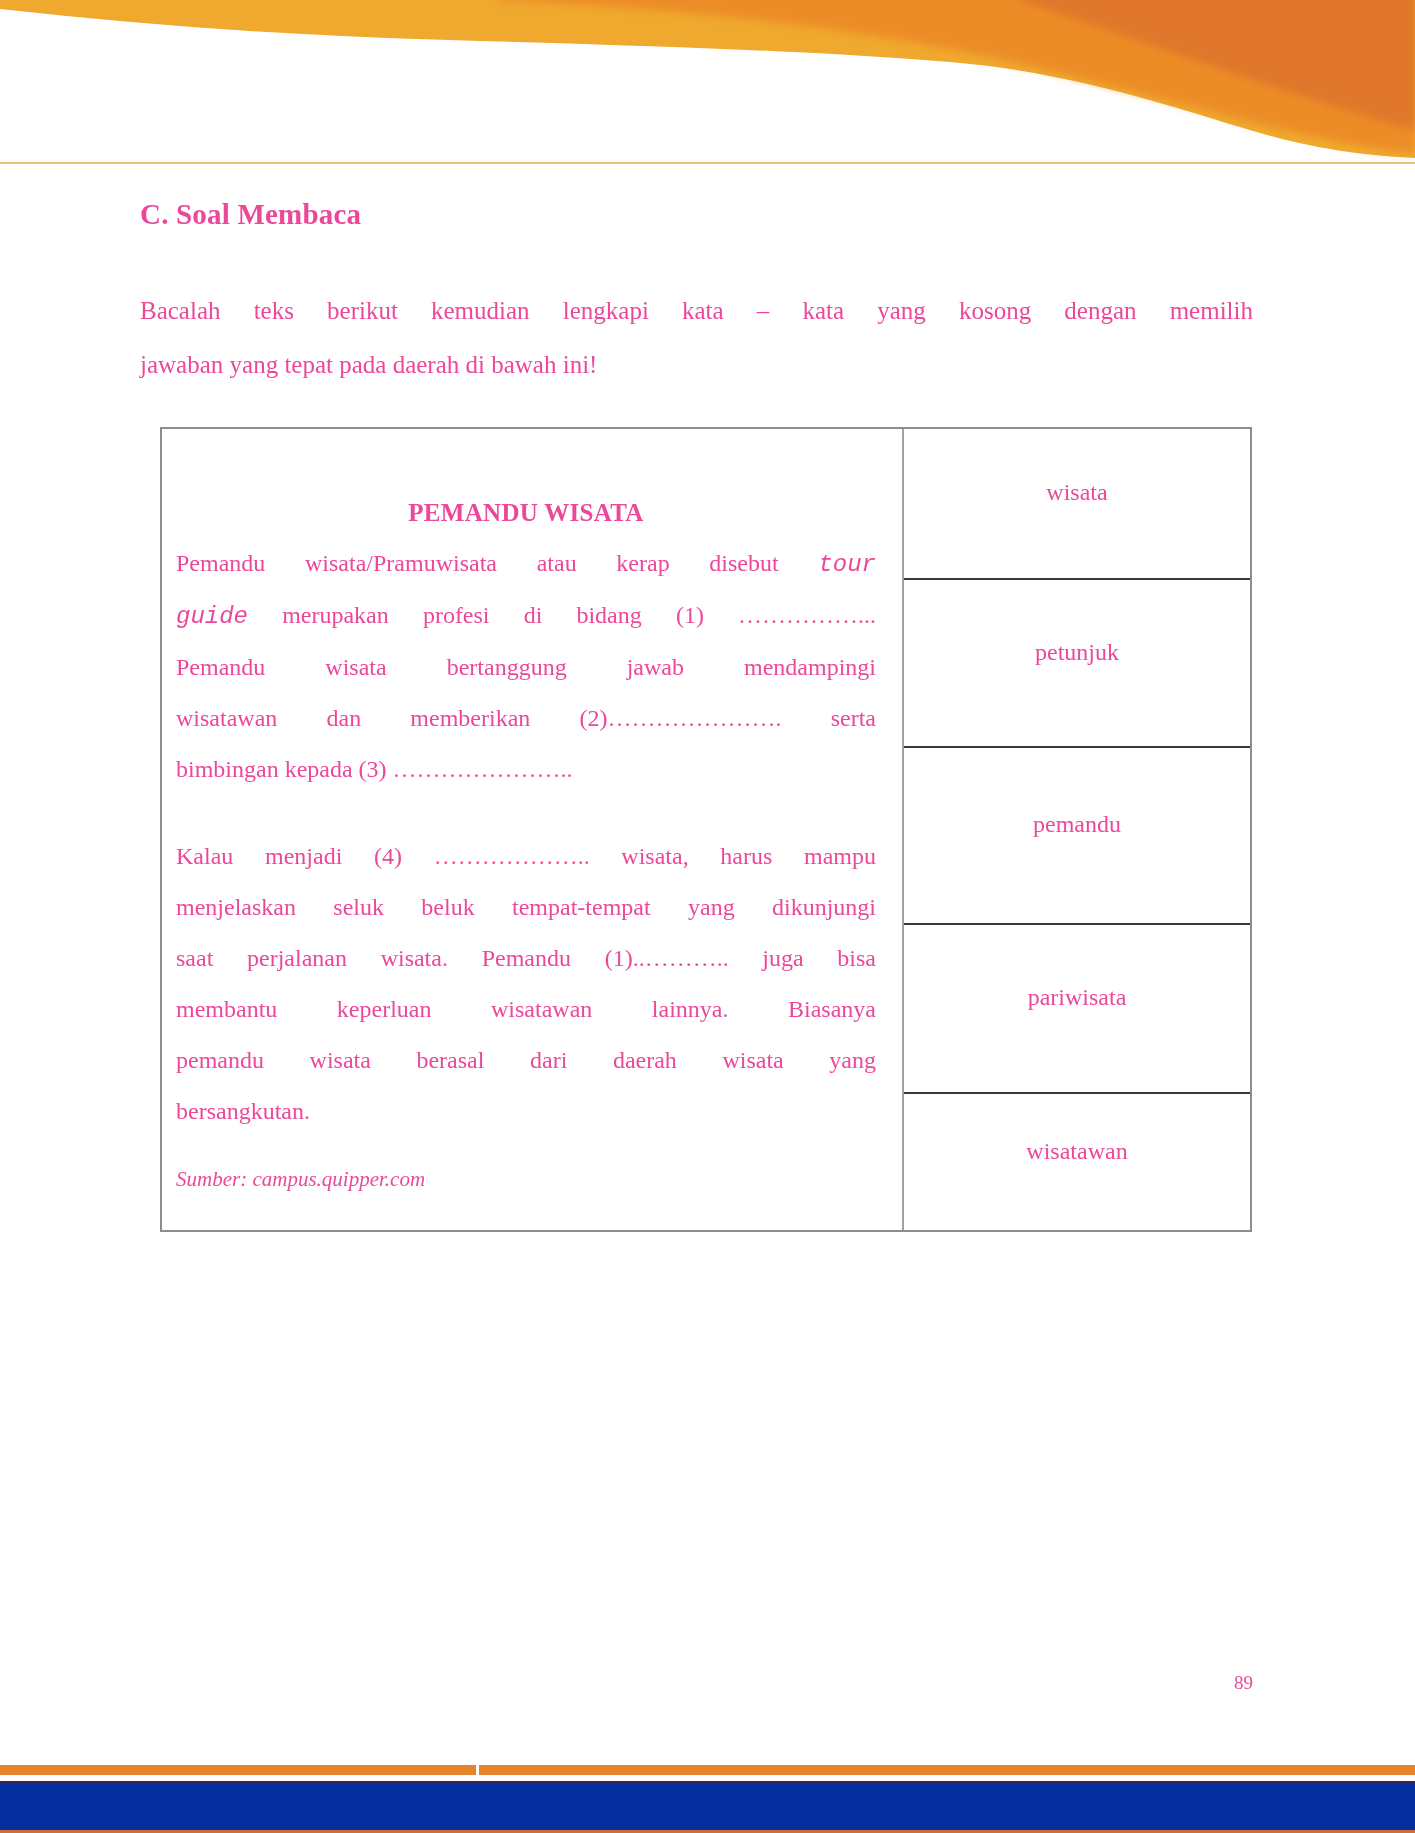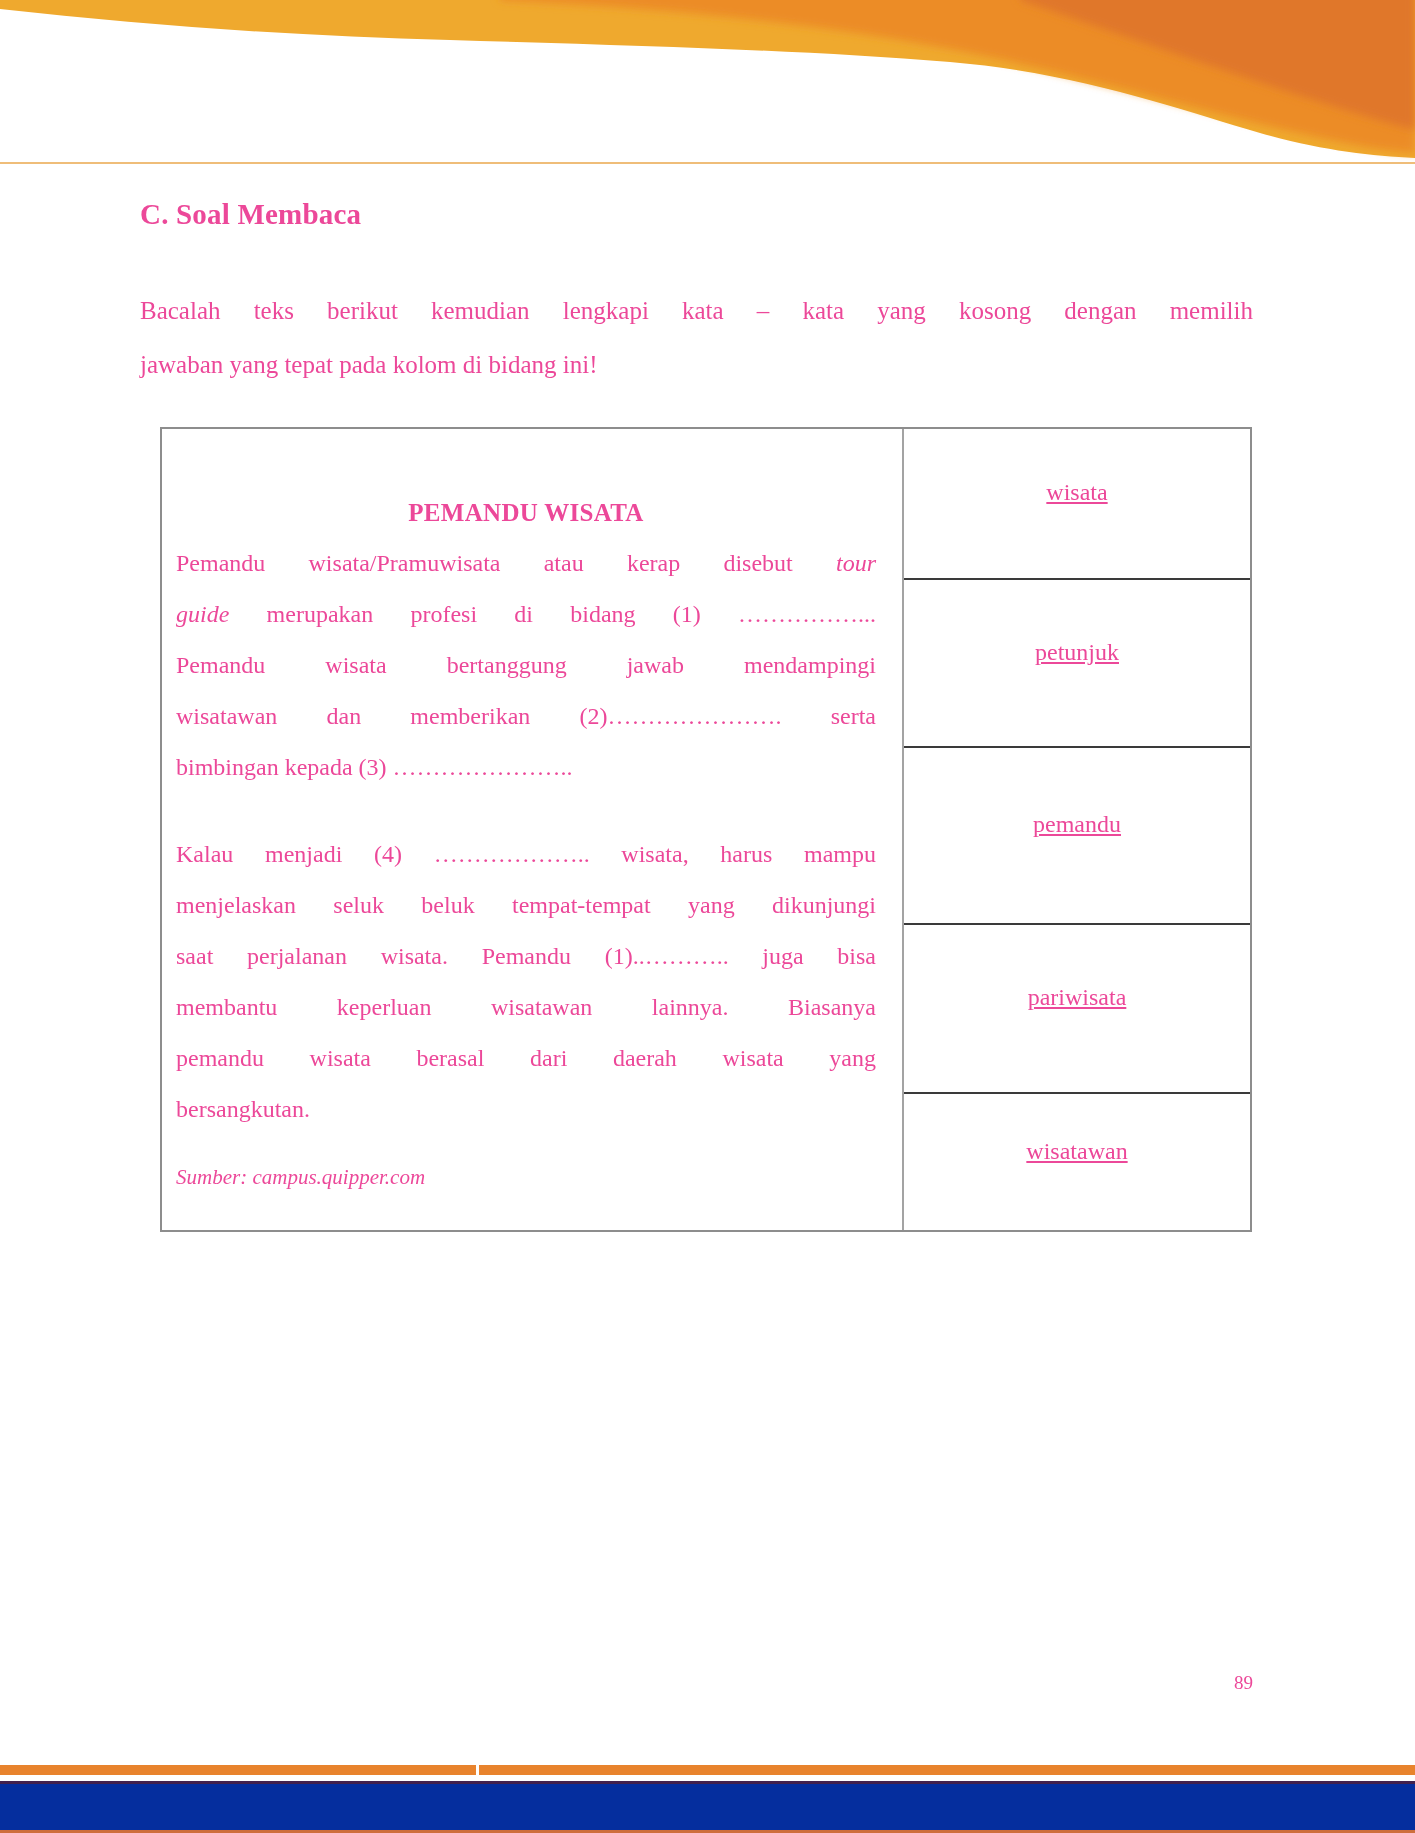--- a/index.html
+++ b/index.html
@@ -35,25 +35,25 @@
     width:742px;box-sizing:border-box;flex:0 0 742px;
     border-right:2px solid #a3a3a3;
     padding:58px 26px 0 14px;
   }
   .passage-heading{
     text-align:center;font-weight:bold;font-size:25px;line-height:51px;
     letter-spacing:.3px;
   }
   .passage p{margin:0;font-size:24px;line-height:51px;}
   .passage .para2{margin-top:36px;}
-  .it{font-style:italic;}
+  .it{font-style:italic;font-family:Liberation Mono, monospace;}
   .source-line{
     margin-top:22px;font-style:italic;font-size:21px;line-height:40px;text-align:left;
   }
-  .col-right{flex:1 1 auto;display:flex;flex-direction:column;text-decoration:underline;}
+  .col-right{flex:1 1 auto;display:flex;flex-direction:column;}
   .answer-cell{
     box-sizing:border-box;
     display:flex;align-items:center;justify-content:center;
     font-size:24px;
     padding-bottom:22px;
     border-bottom:2px solid #3a3a3a;
   }
   .answer-cell:last-child{border-bottom:none;}
   .r1{flex:0 0 151px;}
   .r2{flex:0 0 168px;}
@@ -85,21 +85,21 @@
     <path fill="#efa92e" d="M0,0 L1415,0 L1415,158 C1370,156 1320,150 1260,133 C1180,110 1080,73 950,62 C800,50 650,46 450,40 C300,36 150,26 0,9 Z"></path>
     <path fill="#ec8c25" filter="url(#soft)" d="M500,-12 L1415,-12 L1415,153 C1400,152 1380,150 1345,143 C1250,125 1100,80 980,55 C850,28 700,10 500,0 Z"></path>
     <path fill="#e0772a" filter="url(#soft)" d="M1020,-12 L1415,-12 L1415,130 C1400,126 1370,118 1330,105 C1250,80 1130,38 1020,0 Z"></path>
   </svg>
   <div class="header-rule"></div>
 
   <div class="section-title">C. Soal Membaca</div>
 
   <div class="intro">
     <div class="jline">Bacalah teks berikut kemudian lengkapi kata – kata yang kosong dengan memilih</div>
-    <div class="lline">jawaban yang tepat pada kolom di bidang ini!</div>
+    <div class="lline">jawaban yang tepat pada daerah di bawah ini!</div>
   </div>
 
   <div class="qtable">
 
     <div class="cell-left">
       <div class="passage-heading">PEMANDU WISATA</div>
       <div class="passage">
         <p class="para1">
           <span class="jline" style="display:block"><span>Pemandu wisata/Pramuwisata atau kerap disebut</span> <span class="it">tour</span></span>
           <span class="jline" style="display:block"><span class="it">guide</span> <span>merupakan profesi di bidang (1) ……………...</span></span>

